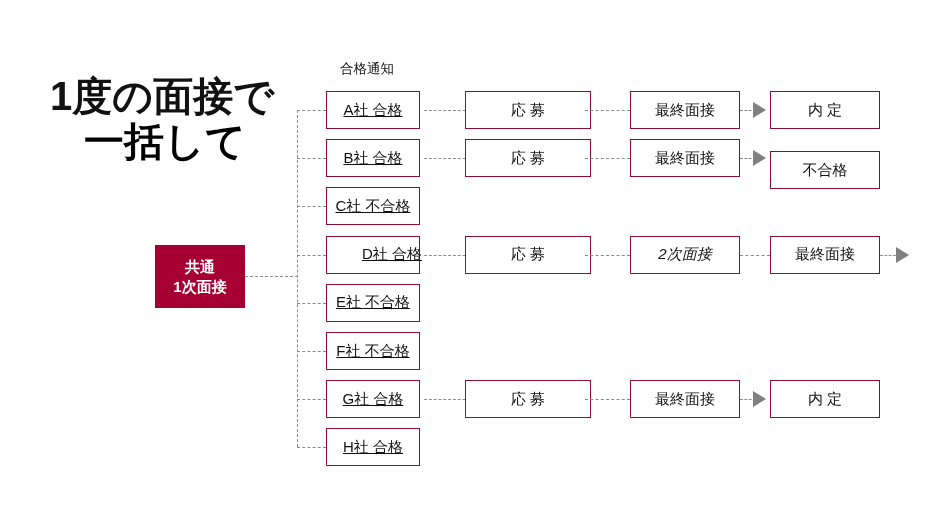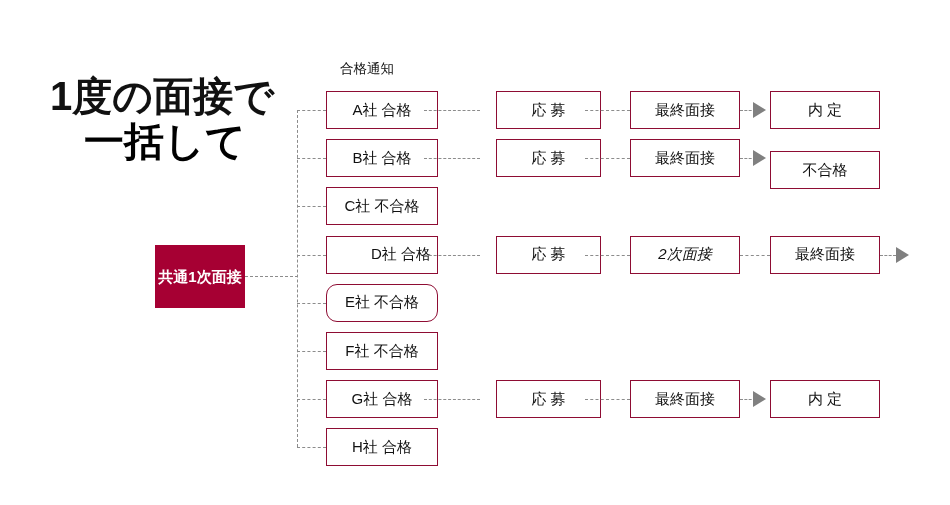--- a/index.html
+++ b/index.html
@@ -42,21 +42,21 @@
     border: 1.6px solid #1a1a1a;
     background: #ffffff;
     display: flex; align-items: center; justify-content: center;
     font-size: 15px; color: #111111; font-weight: 400;
   }
   .common-box {
     position: absolute;
     left: 155px; top: 245px;
     width: 90px; height: 63px;
     background: #A60033;
-    display: flex; flex-direction: row;
+    display: flex; flex-direction: column;
     align-items: center; justify-content: center;
     color: #ffffff; font-weight: 700;
     font-size: 15px; line-height: 1.28;
   }
 
   
   .col-header {
     position: absolute;
     left: 340px; top: 60px;
     font-size: 13.5px; color: #111111;
@@ -64,22 +64,22 @@
 
   
   .fbox {
     position: absolute;
     height: 38px;
     border: 1.6px solid #8E0C33;
     background: #ffffff;
     display: flex; align-items: center; justify-content: center;
     font-size: 15px; color: #111111; white-space: nowrap;
   }
-  .fbox.c0 { left: 326px; width: 112px; }
-  .fbox.c1 { left: 496px; width: 105px; }
+  .fbox.c0 { left: 326px; width: 94px; text-decoration: underline; }
+  .fbox.c1 { left: 465px; width: 126px; }
   .fbox.c2 { left: 630px; width: 110px; }
   .fbox.c3 { left: 770px; width: 110px; }
 
   
   .dash-h {
     position: absolute;
     height: 0;
     border-top: 1.3px dashed #8c8c8c;
   }
   .trunk {
@@ -150,21 +150,21 @@
       <div class="fbox c0" style="top: 235.6px; padding-left: 38px;">D社 合格</div>
       <div class="dash-h" style="left: 424px; top: 254.6px; width: 56px;"></div>
       <div class="fbox c1" style="top: 235.6px;">応  募</div>
       <div class="dash-h" style="left: 585px; top: 254.6px; width: 45px;"></div>
       <div class="fbox c2" style="top: 235.6px; font-style: italic;">2次面接</div>
       <div class="dash-h" style="left: 740px; top: 254.6px; width: 30px;"></div>
       <div class="fbox c3" style="top: 235.6px;">最終面接</div>
       <div class="dash-h" style="left: 880px; top: 254.6px; width: 16px;"></div>
       <div class="arrow" style="left: 896px; top: 246.6px;"></div>
       <div class="stub" style="left: 297px; top: 302.8px; width: 29px;"></div>
-      <div class="fbox c0" style="top: 283.8px; border-radius: 11px;">E社 不合格</div>
+      <div class="fbox c0" style="top: 283.8px;">E社 不合格</div>
       <div class="stub" style="left: 297px; top: 351px; width: 29px;"></div>
       <div class="fbox c0" style="top: 332px;">F社 不合格</div>
       <div class="stub" style="left: 297px; top: 399.2px; width: 29px;"></div>
       <div class="fbox c0" style="top: 380.2px;">G社 合格</div>
       <div class="dash-h" style="left: 424px; top: 399.2px; width: 56px;"></div>
       <div class="fbox c1" style="top: 380.2px;">応  募</div>
       <div class="dash-h" style="left: 585px; top: 399.2px; width: 45px;"></div>
       <div class="fbox c2" style="top: 380.2px;">最終面接</div>
       <div class="dash-h" style="left: 740px; top: 399.2px; width: 16px;"></div>
       <div class="arrow" style="left: 753px; top: 391.2px;"></div>

